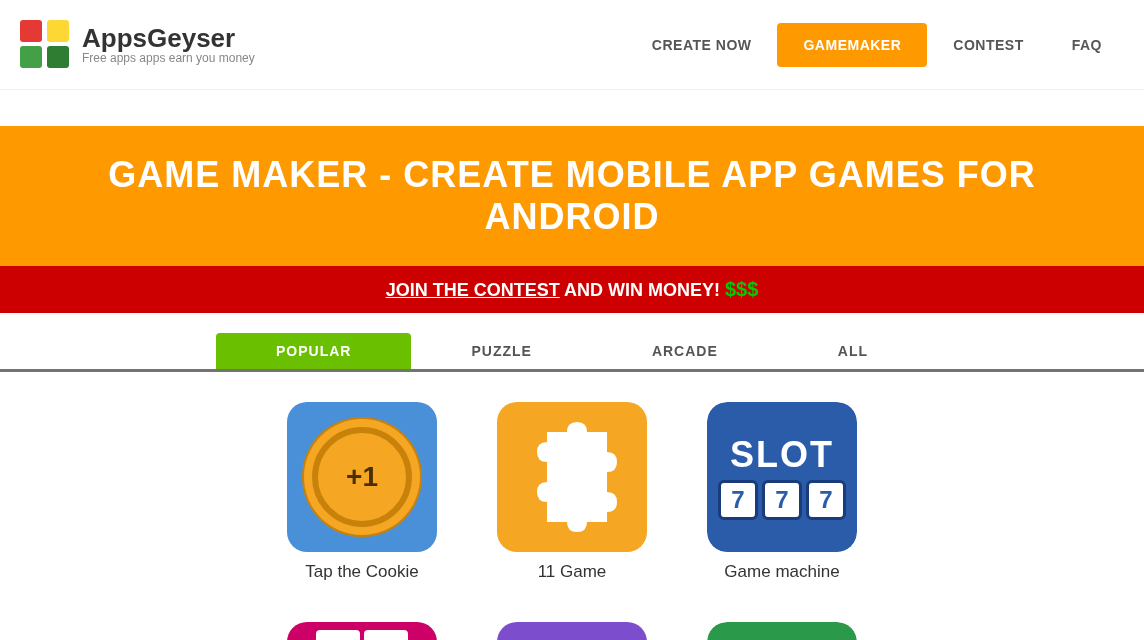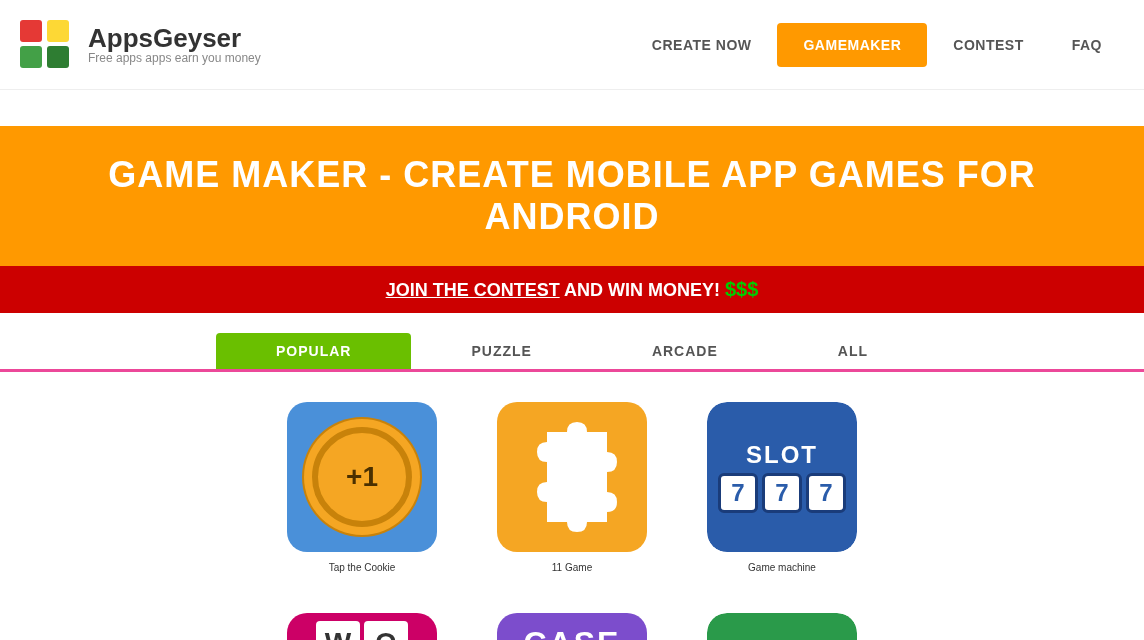--- a/index.html
+++ b/index.html
@@ -11,21 +11,21 @@
       align-items: center;
       justify-content: space-between;
       padding: 10px 20px;
       background: #fff;
       border-bottom: 1px solid #eee;
       height: 90px;
     }
     .logo-area {
       display: flex;
       align-items: center;
-      gap: 18px;
+      gap: 12px;
     }
     .logo-text h1 {
       font-size: 26px;
       font-weight: bold;
       color: #333;
       line-height: 1;
     }
     .logo-text p {
       font-size: 12px;
       color: #888;
@@ -87,21 +87,21 @@
       color: #00cc00;
       font-size: 20px;
     }
 
     
     .tabs {
       display: flex;
       justify-content: center;
       gap: 0;
       padding: 20px 0 0 0;
-      border-bottom: 3px solid #ec4899;
+      border-bottom: 3px solid #737373;
     }
     .tab {
       padding: 10px 60px;
       font-size: 14px;
       font-weight: bold;
       color: #555;
       cursor: pointer;
       text-transform: uppercase;
       letter-spacing: 1px;
     }
@@ -134,21 +134,21 @@
     .game-icon {
       width: 150px;
       height: 150px;
       border-radius: 20px;
       overflow: hidden;
       display: flex;
       align-items: center;
       justify-content: center;
     }
     .game-title {
-      font-size: 10px;
+      font-size: 17px;
       color: #333;
     }
 
     
     .icon-cookie {
       background: #4a90d9;
       width: 100%;
       height: 100%;
       display: flex;
       align-items: center;
@@ -190,21 +190,21 @@
       width: 100%;
       height: 100%;
       display: flex;
       flex-direction: column;
       align-items: center;
       justify-content: center;
       gap: 4px;
       border-radius: 20px;
     }
     .slot-top {
-      font-size: 24px;
+      font-size: 36px;
       font-weight: 900;
       color: #fff;
       letter-spacing: 2px;
       text-transform: uppercase;
     }
     .slot-numbers {
       display: flex;
       gap: 4px;
     }
     .slot-num {

